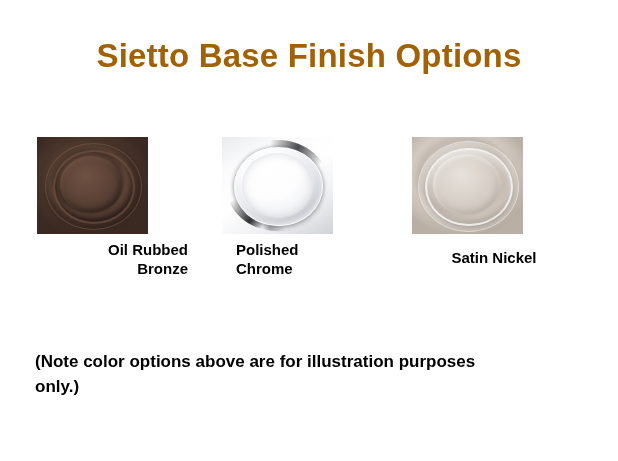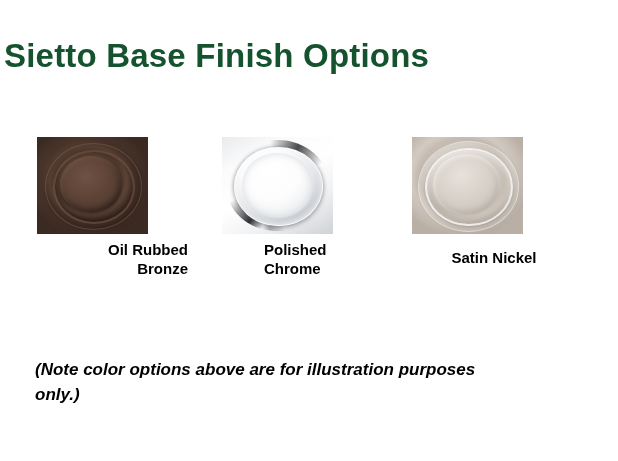--- a/index.html
+++ b/index.html
@@ -13,29 +13,30 @@
     height: 461px;
     position: relative;
     overflow: hidden;
     font-family: "Liberation Sans", sans-serif;
     color: #000000;
   }
 
   
   #page-title {
     position: absolute;
-    left: 4px;
+    left: 16px;
     top: 36px;
     width: 586px;
+    text-align: center;
     font-family: "Liberation Sans", sans-serif;
     font-weight: bold;
     font-size: 33px;
     line-height: 40px;
     letter-spacing: 0.2px;
-    color: #14532d;
+    color: #a16207;
     white-space: nowrap;
   }
 
   
   .swatch-row {
     position: absolute;
     left: 0;
     top: 137px;
     width: 618px;
     height: 100px;
@@ -205,25 +206,24 @@
     font-size: 15px;
     line-height: 19px;
     color: #000000;
     white-space: pre-line;
   }
 
   
   #footnote {
     position: absolute;
     left: 35px;
-    top: 357px;
+    top: 349px;
     width: 470px;
     font-family: "Liberation Sans", sans-serif;
     font-weight: bold;
-    font-style: italic;
     font-size: 17px;
     line-height: 25px;
     color: #000000;
   }
 </style>
 </head>
 <body>
 
 <div id="page-title">Sietto Base Finish Options</div>
 
@@ -250,18 +250,18 @@
       <div class="ring-outer"></div>
       <div class="ring-mid"></div>
       <div class="ring-inner"></div>
     </div>
   </div>
 </div>
 
 <div class="swatch-label" style="left:38px; top:240px; width:150px; text-align:right;">Oil Rubbed
 Bronze</div>
 
-<div class="swatch-label" style="left:236px; top:240px; width:150px; text-align:left;margin-left:28px;">Polished
+<div class="swatch-label" style="left:236px; top:240px; width:150px; text-align:left;">Polished
 Chrome</div>
 
 <div class="swatch-label" style="left:414px; top:248px; width:160px; text-align:center;">Satin Nickel</div>
 
 <div id="footnote">(Note color options above are for illustration purposes only.)</div>
 
 </body></html>

